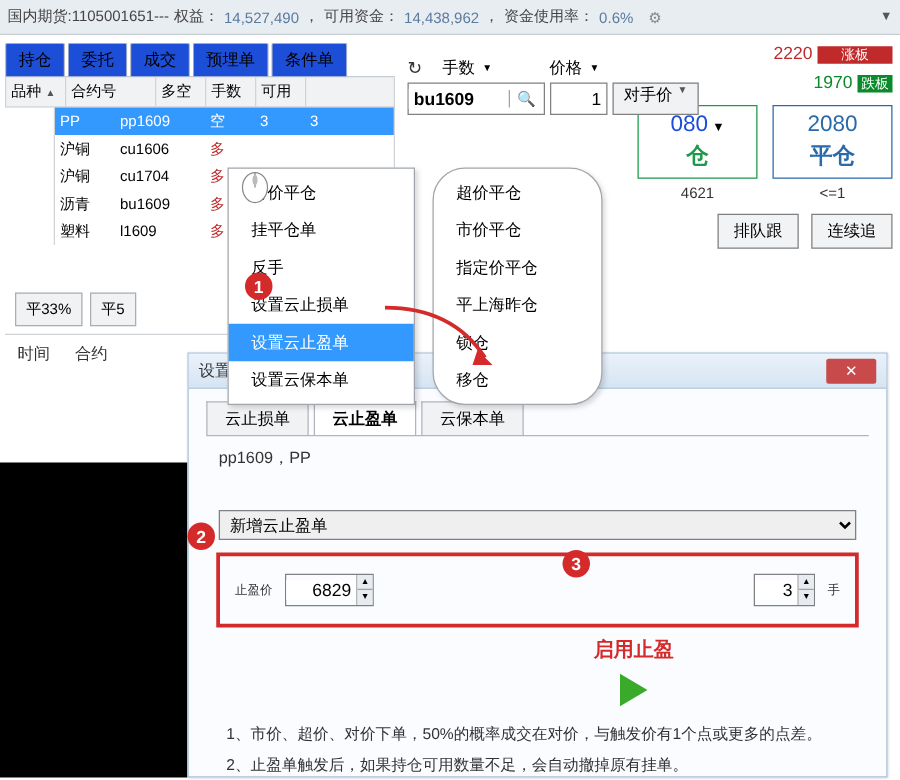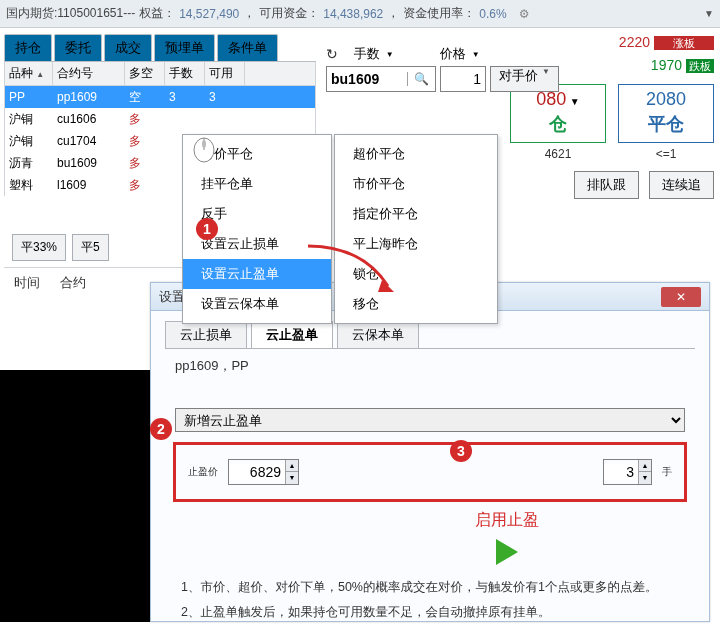--- a/index.html
+++ b/index.html
@@ -8,25 +8,25 @@
   .titlebar { background: #e8edf2; height: 28px; display: flex; align-items: center; padding: 0 6px; gap: 4px; border-bottom: 1px solid #c8cdd2; }
   .titlebar .lbl { color: #444; }
   .titlebar .val { color: #5a7aa0; text-align: right; }
   .titlebar .gear { margin-left: 8px; color: #888; }
   .titlebar .down { margin-left: auto; font-size: 10px; color: #555; }
 
   .mainrow { display: flex; height: 260px; position: relative; }
 
   .leftpanel { width: 320px; padding: 6px 4px; }
   .tabs1 { display: flex; border-bottom: 1px solid #b8bec4; font-size: 13px; }
-  .tabs1 .tab { padding: 4px 10px 4px 10px; background: #0369a1; border: 1px solid #b8bec4; border-bottom: none; margin-right: 2px; border-radius: 2px 2px 0 0; cursor: pointer; }
+  .tabs1 .tab { padding: 4px 10px 4px 10px; background: #1d4ed8; border: 1px solid #b8bec4; border-bottom: none; margin-right: 2px; border-radius: 2px 2px 0 0; cursor: pointer; }
   .thead { display: grid; grid-template-columns: 48px 72px 40px 40px 40px; background: #f0f2f4; border: 1px solid #d0d4d8; border-top: none; font-size: 12px; }
   .thead > div { padding: 3px 4px; border-right: 1px solid #d0d4d8; }
   .thead .sorticon { font-size: 8px; color: #555; }
-  .tbody { border-left: 1px solid #d0d4d8; border-right: 1px solid #d0d4d8; }
+  .tbody { border-left: 1px solid #d0d4d8; border-right: 1px solid #d0d4d8; margin-left: 39px; }
   .trow { display: grid; grid-template-columns: 48px 72px 40px 40px 40px; height: 22px; align-items: center; }
   .trow > div { padding: 0 4px; }
   .trow.sel { background: #3399ff; color: #fff; }
   .trow .duo { color: #c02a2a; }
 
   .btnrow { margin-top: 38px; display: flex; gap: 6px; padding-left: 8px; }
   .btn { background: #f0f2f4; border: 1px solid #a8aeb4; padding: 4px 8px; font-size: 12px; cursor: pointer; }
 
   .timeline { display: flex; gap: 20px; padding: 6px 10px; border-top: 1px solid #d0d4d8; margin-top: 6px; font-size: 13px; color: #333; }
 
@@ -44,35 +44,35 @@
   .searchbox .mag { padding: 0 6px; color: #555; border-left: 1px solid #a0a0a0; cursor: pointer; }
   .qtybox { border: 1px solid #808080; height: 26px; width: 46px; text-align: right; padding: 0 4px; font-size: 14px; }
   .cpbtn { border: 1px solid #808080; height: 26px; padding: 0 8px; background: #f0f2f4; font-size: 13px; display: flex; align-items: flex-start; cursor: pointer; }
   .cpbtn .dd { font-size: 8px; margin-left: 4px; color: #555; }
 
   .bigbtns { display: flex; gap: 12px; margin-top: 10px; justify-content: flex-end; }
   .bigbox { width: 96px; border: 1px solid; text-align: center; padding: 4px 0 6px 0; }
   .bigbox.green { border-color: #1a9a4a; }
   .bigbox.blue { border-color: #2a6aaa; }
   .bigbox .bprice { font-size: 18px; }
-  .bigbox.green .bprice { color: #b91c1c; }
+  .bigbox.green .bprice { color: #1d4ed8; }
   .bigbox.blue .bprice { color: #2a6aaa; }
   .bigbox .dd2 { font-size: 10px; }
   .bigbox .blabel { font-size: 18px; font-weight: bold; margin-top: 2px; }
   .bigbox.green .blabel { color: #1a9a4a; }
   .bigbox.blue .blabel { color: #2a6aaa; }
   .bigunder { display: flex; gap: 12px; justify-content: flex-end; font-size: 12px; color: #333; margin-top: 4px; }
   .bigunder > div { width: 96px; text-align: center; }
 
   .actbtns { display: flex; gap: 10px; justify-content: flex-end; margin-top: 10px; }
   .abtn { border: 1px solid #808080; background: #f1f3f5; padding: 4px 12px; font-size: 13px; cursor: pointer; }
 
   
   .ctxmenu { position: absolute; top: 106px; left: 182px; background: #fff; border: 1px solid #a0a6ac; box-shadow: 2px 2px 4px rgba(0,0,0,0.15); width: 150px; padding: 4px 0; z-index: 5; }
-  .ctxmenu.sub { left: 334px; top: 106px; width: 164px; }
+  .ctxmenu.sub { left: 346px; top: 106px; width: 136px; border-radius: 26px; }
   .ctxmenu .mi { padding: 6px 18px; font-size: 13px; cursor: pointer; }
   .ctxmenu .mi.hl { background: #3399ff; color: #fff; }
   .cursor { position: absolute; top: 108px; left: 186px; width: 36px; height: 36px; z-index: 6; }
   .cursor svg { width: 100%; height: 100%; }
 
   .badge { position: absolute; width: 22px; height: 22px; background: #d42a2a; color: #fff; border-radius: 50%; display: flex; align-items: center; justify-content: center; font-weight: bold; font-size: 14px; z-index: 10; }
   .badge.b1 { top: 218px; left: 196px; }
   .badge.b2 { top: 418px; left: 150px; }
   .badge.b3 { top: 440px; left: 450px; }
 
@@ -93,21 +93,21 @@
   .cw-select { margin: 0 10px 10px 10px; }
   .cw-select select { width: 100%; height: 24px; border: 1px solid #808080; font-size: 13px; padding-left: 4px; margin-top: 27px; }
   .cw-redbox { border: 3px solid #d42a2a; margin: 0 8px; padding: 14px 12px; display: flex; align-items: center; gap: 10px; }
   .cw-redbox .flbl { font-size: 10px; color: #333; }
   .cw-spin { display: flex; align-items: center; border: 1px solid #808080; height: 26px; }
   .cw-spin input { border: none; outline: none; width: 56px; text-align: right; padding: 0 4px; font-size: 14px; }
   .cw-spin .sbtns { display: flex; flex-direction: column; border-left: 1px solid #a0a0a0; }
   .cw-spin .sb { width: 12px; height: 12px; font-size: 7px; line-height: 12px; text-align: center; background: #e8ecf0; border-bottom: 1px solid #a0a0a0; cursor: pointer; }
   .cw-spin .sb:last-child { border-bottom: none; }
   .enable { display: flex; align-items: center; gap: 4px; margin-left: 6px; }
-  .enable .elbl { color: #d42a2a; font-weight: normal; font-size: 16px; }
+  .enable .elbl { color: #d42a2a; font-weight: bold; font-size: 16px; }
   .play { width: 0; height: 0; border-left: 22px solid #3aaa2a; border-top: 13px solid transparent; border-bottom: 13px solid transparent; margin-top: 4px; cursor: pointer; }
   .note { font-size: 14px; color: #333; margin-left: 24px; }
   .cw-list { padding: 10px 16px 0 16px; font-size: 12.5px; color: #333; line-height: 2; }
 </style>
 </head>
 <body>
 
 <div class="titlebar">
   <span class="lbl">国内期货:1105001651---</span>
   <span class="lbl">权益：</span>

